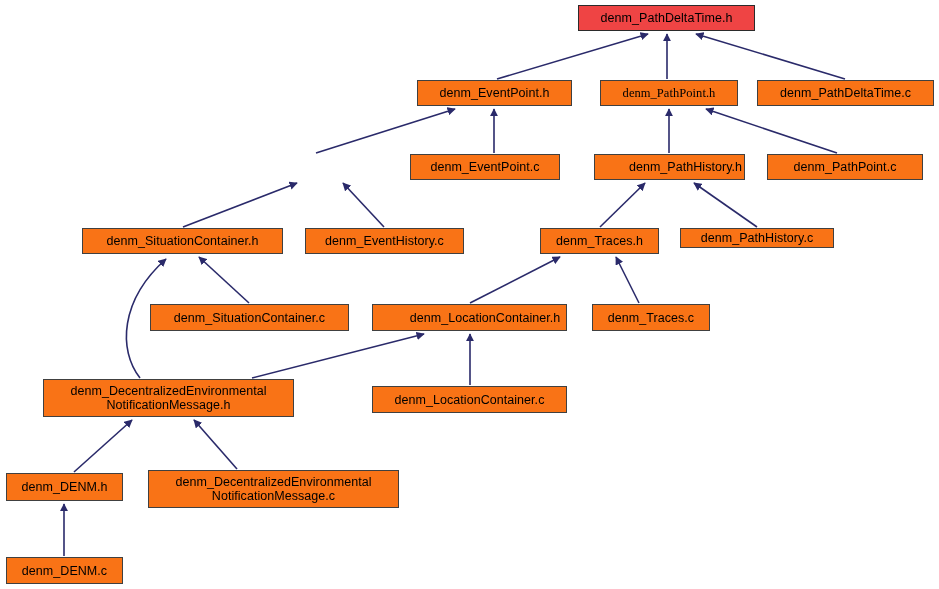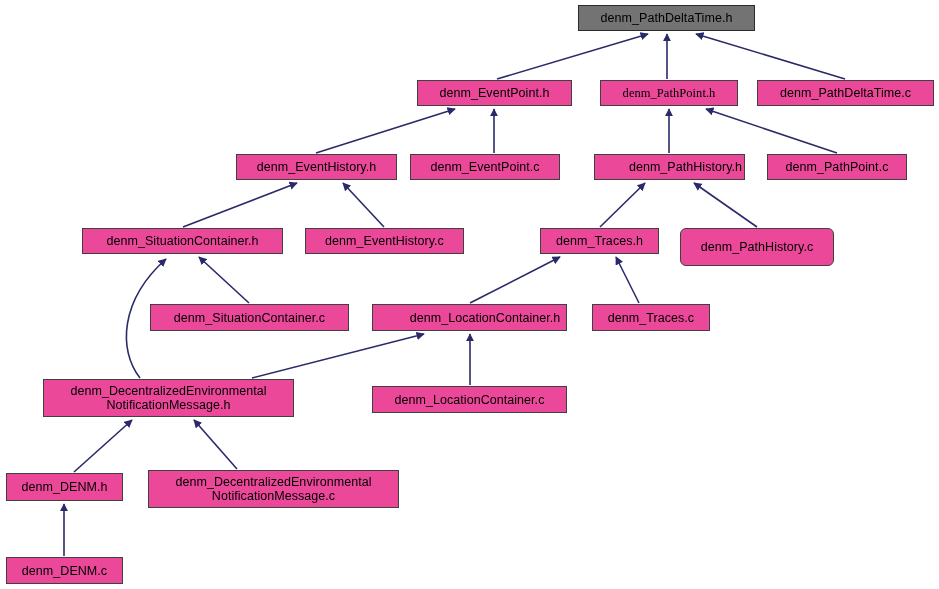--- a/index.html
+++ b/index.html
@@ -22,34 +22,34 @@
     left: 0;
     top: 0;
     width: 939px;
     height: 589px;
     pointer-events: none;
   }
   .gnode {
     position: absolute;
     box-sizing: border-box;
     border: 1px solid #404040;
-    background: #ec4899;
+    background: #f97316;
     color: #000000;
     font-size: 12.5px;
     line-height: 14px;
     display: flex;
     align-items: center;
     justify-content: center;
     text-align: center;
     white-space: pre;
     letter-spacing: 0.05px;
     z-index: 2;
   }
   .gnode.root {
-    background: #737373;
+    background: #ef4444;
     border-color: #2b2b2b;
   }
 </style>
 </head>
 <body>
 
 <div id="graph-root">
   <svg id="edge-layer" viewBox="0 0 939 589" width="939" height="589" xmlns="http://www.w3.org/2000/svg">
     <defs>
       <marker id="arrowhead" viewBox="0 0 10 10" refX="9" refY="5" markerWidth="5.2" markerHeight="5.2" orient="auto-start-reverse">
@@ -86,35 +86,34 @@
   </svg>
 
   <div class="gnode root" style="left:578px; top:5px; width:177px; height:26px;">denm_PathDeltaTime.h</div>
 
   <div class="gnode" style="left:417px; top:80px; width:155px; height:26px;">denm_EventPoint.h</div>
 
   <div class="gnode" style="left:600px; top:80px; width:138px; height:26px;font-family:Liberation Serif, serif;">denm_PathPoint.h</div>
 
   <div class="gnode" style="left:757px; top:80px; width:177px; height:26px;">denm_PathDeltaTime.c</div>
 
-  <div class="gnode" style="left:236px; top:154px; width:161px; height:26px;">denm_EventHistory.h</div>
 
   <div class="gnode" style="left:410px; top:154px; width:150px; height:26px;">denm_EventPoint.c</div>
 
   <div class="gnode" style="left:594px; top:154px; width:151px; height:26px;padding-left:32px;">denm_PathHistory.h</div>
 
-  <div class="gnode" style="left:767px; top:154px; width:140px; height:26px;">denm_PathPoint.c</div>
+  <div class="gnode" style="left:767px; top:154px; width:156px; height:26px;">denm_PathPoint.c</div>
 
   <div class="gnode" style="left:82px; top:228px; width:201px; height:26px;">denm_SituationContainer.h</div>
 
   <div class="gnode" style="left:305px; top:228px; width:159px; height:26px;">denm_EventHistory.c</div>
 
   <div class="gnode" style="left:540px; top:228px; width:119px; height:26px;">denm_Traces.h</div>
 
-  <div class="gnode" style="left:680px; top:228px; width:154px; height:38px;border-radius:6px;">denm_PathHistory.c</div>
+  <div class="gnode" style="left:680px; top:228px; width:154px; height:20px;">denm_PathHistory.c</div>
 
   <div class="gnode" style="left:150px; top:304px; width:199px; height:27px;">denm_SituationContainer.c</div>
 
   <div class="gnode" style="left:372px; top:304px; width:195px; height:27px;padding-left:31px;">denm_LocationContainer.h</div>
 
   <div class="gnode" style="left:592px; top:304px; width:118px; height:27px;">denm_Traces.c</div>
 
   <div class="gnode" style="left:43px; top:379px; width:251px; height:38px;">denm_DecentralizedEnvironmental
 NotificationMessage.h</div>
 

